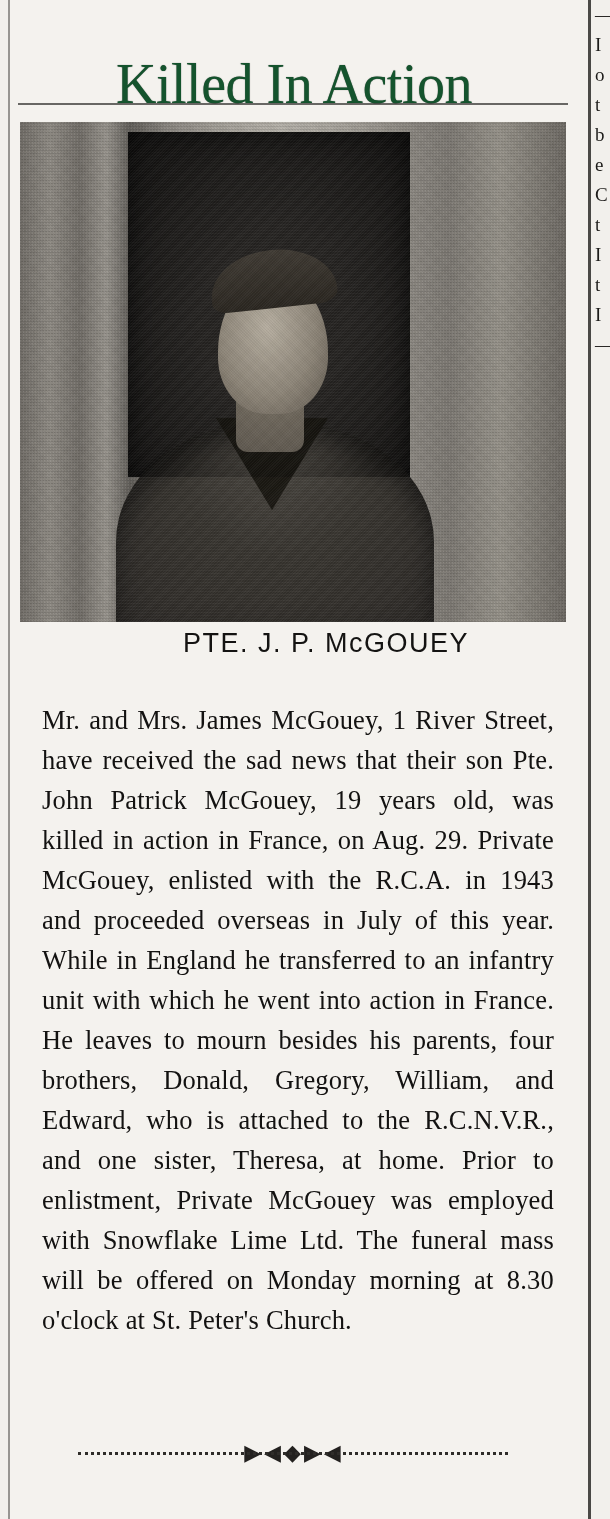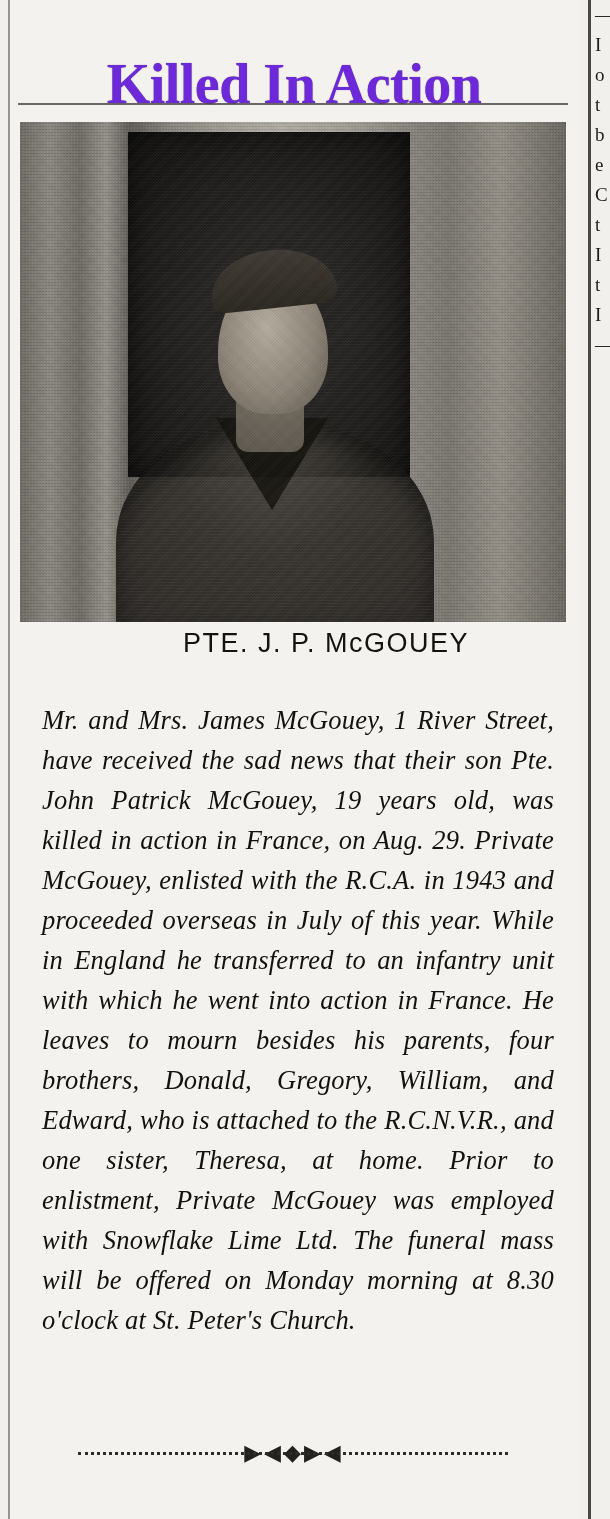--- a/index.html
+++ b/index.html
@@ -78,24 +78,24 @@
     white-space: nowrap;
   }
 
   .headline {
     position: absolute;
     left: 0;
     top: 14px;
     width: 572px;
     text-align: center;
     font-family: "Liberation Serif", serif;
-    font-weight: bold;
+    font-weight: normal;
     font-size: 56px;
     letter-spacing: -0.5px;
-    color: #6d28d9;
+    color: #14532d;
     text-shadow: 0 0 1px rgba(0,0,0,0.55);
   }
 
   .rule-top {
     position: absolute;
     left: 10px;
     top: 103px;
     width: 550px;
     height: 2px;
     background: #3a3835;
@@ -247,21 +247,20 @@
     font-size: 26.5px;
     line-height: 40px;
     color: #131211;
     text-align: justify;
     text-align-last: left;
     letter-spacing: .2px;
   }
   .body-text p {
     margin: 0;
     text-indent: 0;
-    font-style: italic;
   }
 
   .rule-bottom {
     position: absolute;
     left: 70px;
     top: 1452px;
     width: 430px;
     height: 0;
     border-top: 3px dotted #2e2c29;
   }

